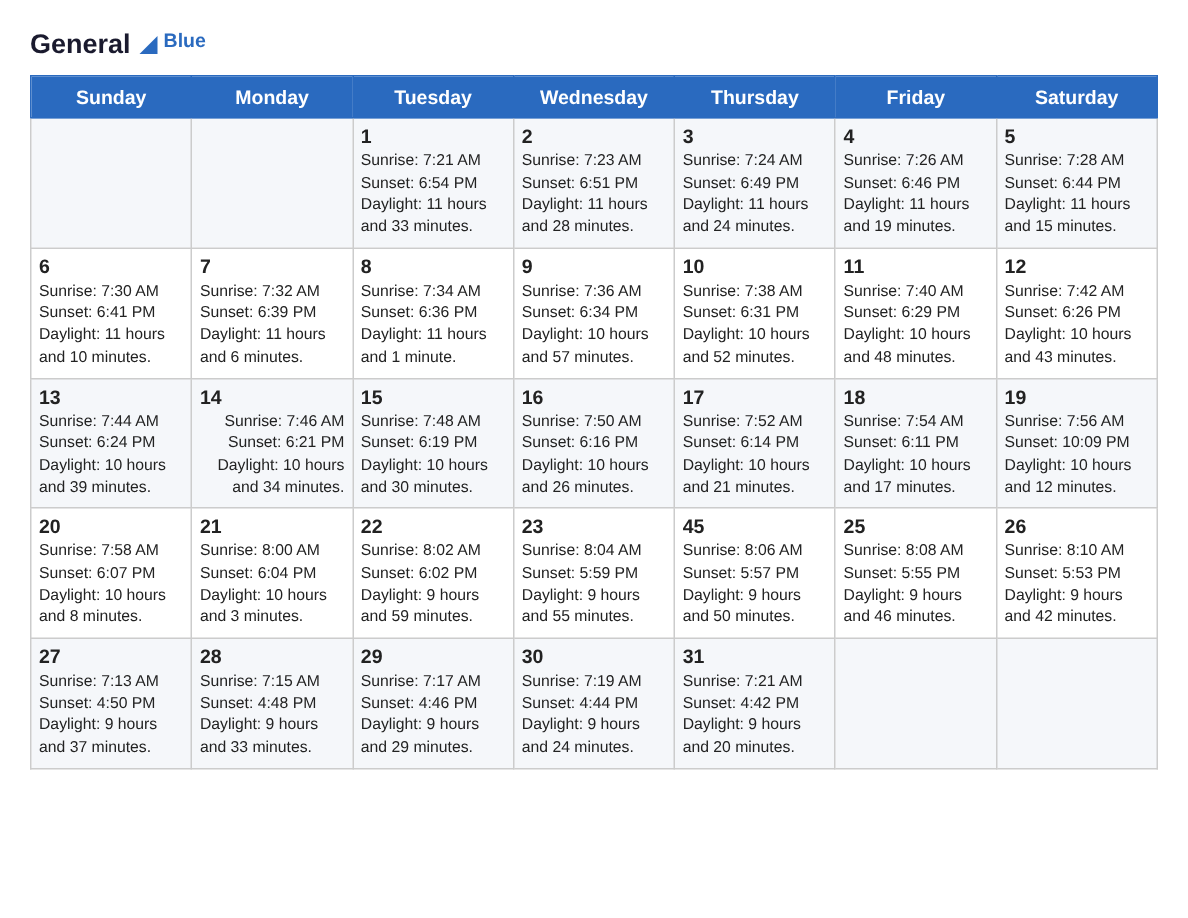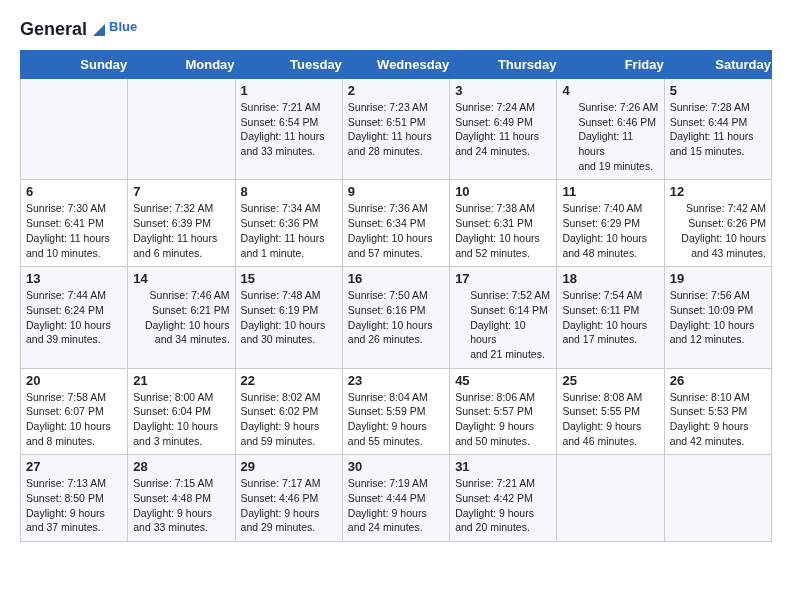--- a/index.html
+++ b/index.html
@@ -37,22 +37,22 @@
     table {
       width: 100%;
       border-collapse: collapse;
       table-layout: fixed;
     }
     thead tr th {
       background-color: #2a6abf;
       color: #fff;
       font-size: 13px;
       font-weight: bold;
-      padding: 6px 0;
-      text-align: right;
+      padding: 6px 16px;
+      text-align: center;
       border: 1px solid #2a6abf;
     }
     tbody tr td {
       vertical-align: top;
       font-size: 11px;
       color: #222;
       padding: 4px 5px 6px 5px;
       border: 1px solid #ccc;
       height: 80px;
       background: #fff;
@@ -131,21 +131,21 @@
         </td>
         <td>
           <span class="day-num">3</span>
           <div class="cell-text" style="white-space: pre-line;">Sunrise: 7:24 AM
 Sunset: 6:49 PM
 Daylight: 11 hours
 and 24 minutes.</div>
         </td>
         <td>
           <span class="day-num">4</span>
-          <div class="cell-text" style="white-space: pre-line; margin-left: 16px;">Sunrise: 7:26 AM
+          <div class="cell-text" style="white-space: pre-line;">Sunrise: 7:26 AM
 Sunset: 6:46 PM
 Daylight: 11 hours
 and 19 minutes.</div>
         </td>
         <td>
           <span class="day-num">5</span>
           <div class="cell-text" style="white-space: pre-line;">Sunrise: 7:28 AM
 Sunset: 6:44 PM
 Daylight: 11 hours
 and 15 minutes.</div>
@@ -189,21 +189,21 @@
         </td>
         <td>
           <span class="day-num">11</span>
           <div class="cell-text" style="white-space: pre-line;">Sunrise: 7:40 AM
 Sunset: 6:29 PM
 Daylight: 10 hours
 and 48 minutes.</div>
         </td>
         <td>
           <span class="day-num">12</span>
-          <div class="cell-text" style="white-space: pre-line; text-align: right;">Sunrise: 7:42 AM
+          <div class="cell-text" style="white-space: pre-line;">Sunrise: 7:42 AM
 Sunset: 6:26 PM
 Daylight: 10 hours
 and 43 minutes.</div>
         </td>
       </tr>
       <tr>
         <td>
           <span class="day-num">13</span>
           <div class="cell-text" style="white-space: pre-line;">Sunrise: 7:44 AM
 Sunset: 6:24 PM
@@ -226,21 +226,21 @@
         </td>
         <td>
           <span class="day-num">16</span>
           <div class="cell-text" style="white-space: pre-line;">Sunrise: 7:50 AM
 Sunset: 6:16 PM
 Daylight: 10 hours
 and 26 minutes.</div>
         </td>
         <td>
           <span class="day-num">17</span>
-          <div class="cell-text" style="white-space: pre-line; margin-left: 15px;">Sunrise: 7:52 AM
+          <div class="cell-text" style="white-space: pre-line;">Sunrise: 7:52 AM
 Sunset: 6:14 PM
 Daylight: 10 hours
 and 21 minutes.</div>
         </td>
         <td>
           <span class="day-num">18</span>
           <div class="cell-text" style="white-space: pre-line;">Sunrise: 7:54 AM
 Sunset: 6:11 PM
 Daylight: 10 hours
 and 17 minutes.</div>
@@ -301,21 +301,21 @@
           <div class="cell-text" style="white-space: pre-line;">Sunrise: 8:10 AM
 Sunset: 5:53 PM
 Daylight: 9 hours
 and 42 minutes.</div>
         </td>
       </tr>
       <tr>
         <td>
           <span class="day-num">27</span>
           <div class="cell-text" style="white-space: pre-line;">Sunrise: 7:13 AM
-Sunset: 8:50 PM
+Sunset: 4:50 PM
 Daylight: 9 hours
 and 37 minutes.</div>
         </td>
         <td>
           <span class="day-num">28</span>
           <div class="cell-text" style="white-space: pre-line;">Sunrise: 7:15 AM
 Sunset: 4:48 PM
 Daylight: 9 hours
 and 33 minutes.</div>
         </td>

